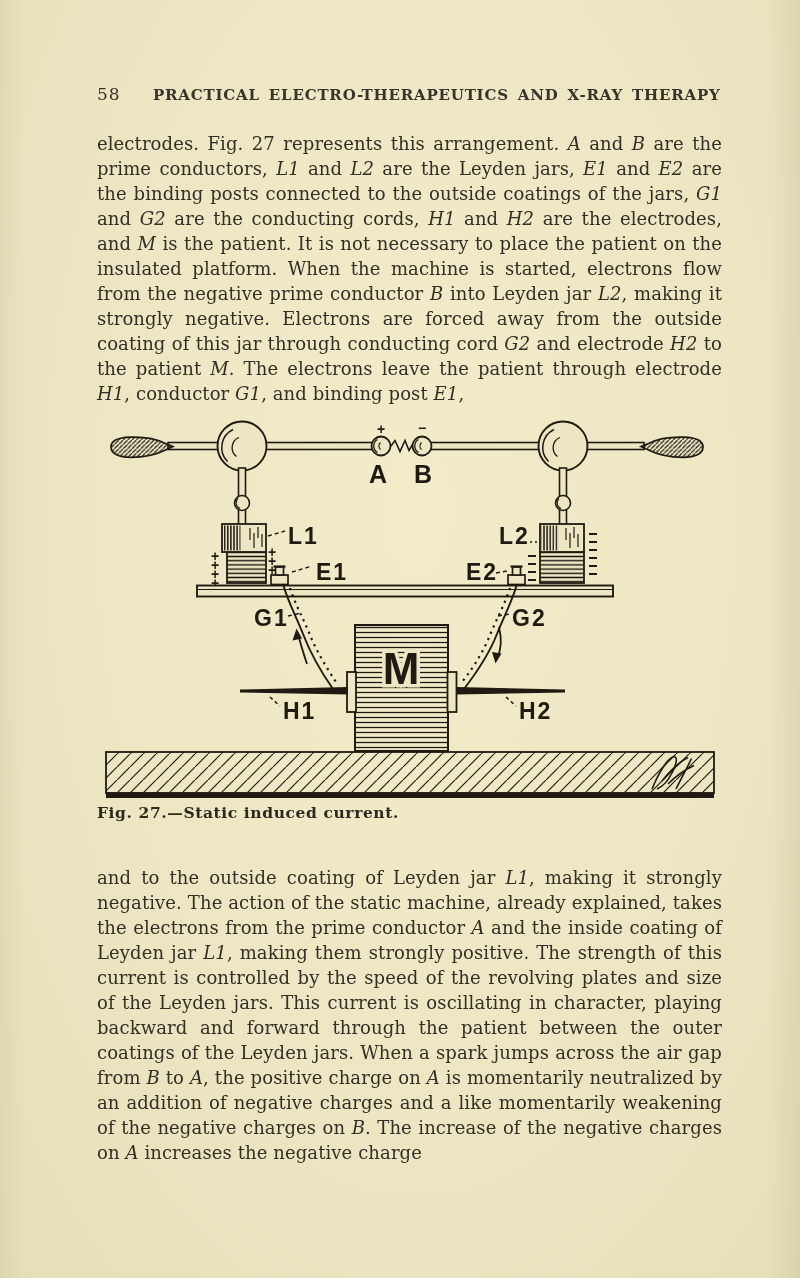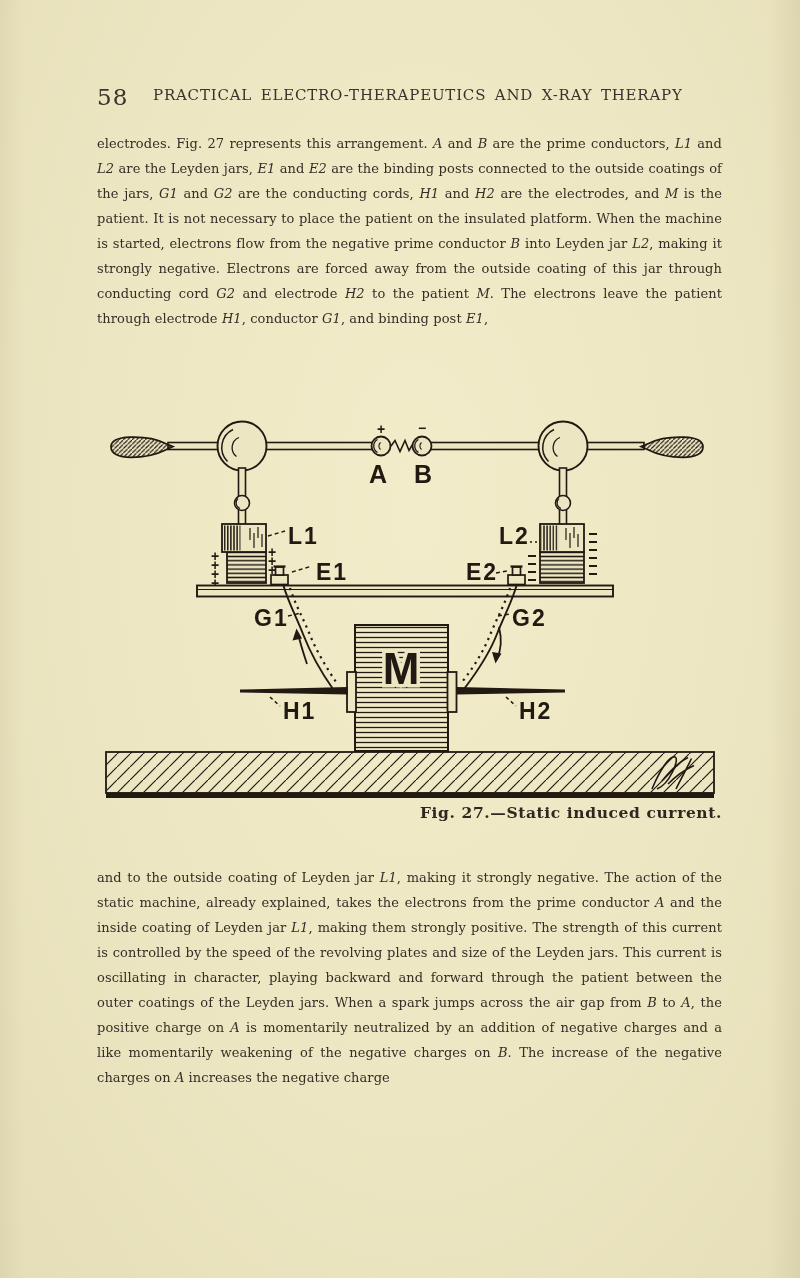--- a/index.html
+++ b/index.html
@@ -5,36 +5,36 @@
   html,body { margin:0; padding:0; background:#d8d2b0; }
   .page {
     position:relative; width:800px; height:1278px; overflow:hidden;
     background:
       linear-gradient(90deg, rgba(120,100,60,0.07) 0%, rgba(120,100,60,0) 3%, rgba(120,100,60,0) 96%, rgba(120,100,60,0.10) 100%),
       radial-gradient(ellipse at 52% 40%, #f2ecca 0%, #ece6c2 55%, #e5deb8 100%);
     font-family:"DejaVu Serif", serif;
     color:#37302a;
   }
   .running-header { position:absolute; top:84px; left:97px; width:625px; height:22px; }
-  .pagenum { position:absolute; left:0; top:0; font-size:23px; color:#3a332c; letter-spacing:1px; }
+  .pagenum { position:absolute; left:0; top:0; font-size:17px; color:#3a332c; letter-spacing:1px; }
   .runtitle {
     position:absolute; left:56px; top:2px; width:412px; text-align:center;
-    font-size:15px; letter-spacing:0.8px; word-spacing:3px; color:#3a332c; white-space:nowrap;
+    font-size:15px; letter-spacing:0.8px; word-spacing:3px; color:#3a332c; white-space:nowrap;font-weight:bold;
   }
   .bodypara {
     position:absolute; left:97px; width:625px;
-    font-size:13px; line-height:25px; text-align:justify;
+    font-size:18px; line-height:25px; text-align:justify;
     letter-spacing:0.1px; color:#352e27;
   }
   .bodypara i { font-style:italic; }
   .para1 { top:131px; }
   .para2 { top:865px; }
   .figure-svg { position:absolute; left:0; top:413px; width:800px; height:390px; }
   .fig-caption {
-    position:absolute; top:803px; left:97px; width:625px; text-align:right;
+    position:absolute; top:803px; left:97px; width:625px; text-align:left;
     font-size:15.5px; letter-spacing:0.6px; color:#2e2821; font-weight:bold;
   }
   .figlabel {
     font-family:"Liberation Sans", sans-serif; font-weight:bold;
     font-size:23px; letter-spacing:2px; fill:#201a12;
   }
   .figlabel-big { font-size:25px; }
   .figmark { font-family:"Liberation Sans", sans-serif; font-weight:bold; font-size:14px; fill:#201a12; letter-spacing:0; }
   .ink-line { stroke:#201a12; fill:none; }
   .ink-fill { fill:#201a12; stroke:none; }

